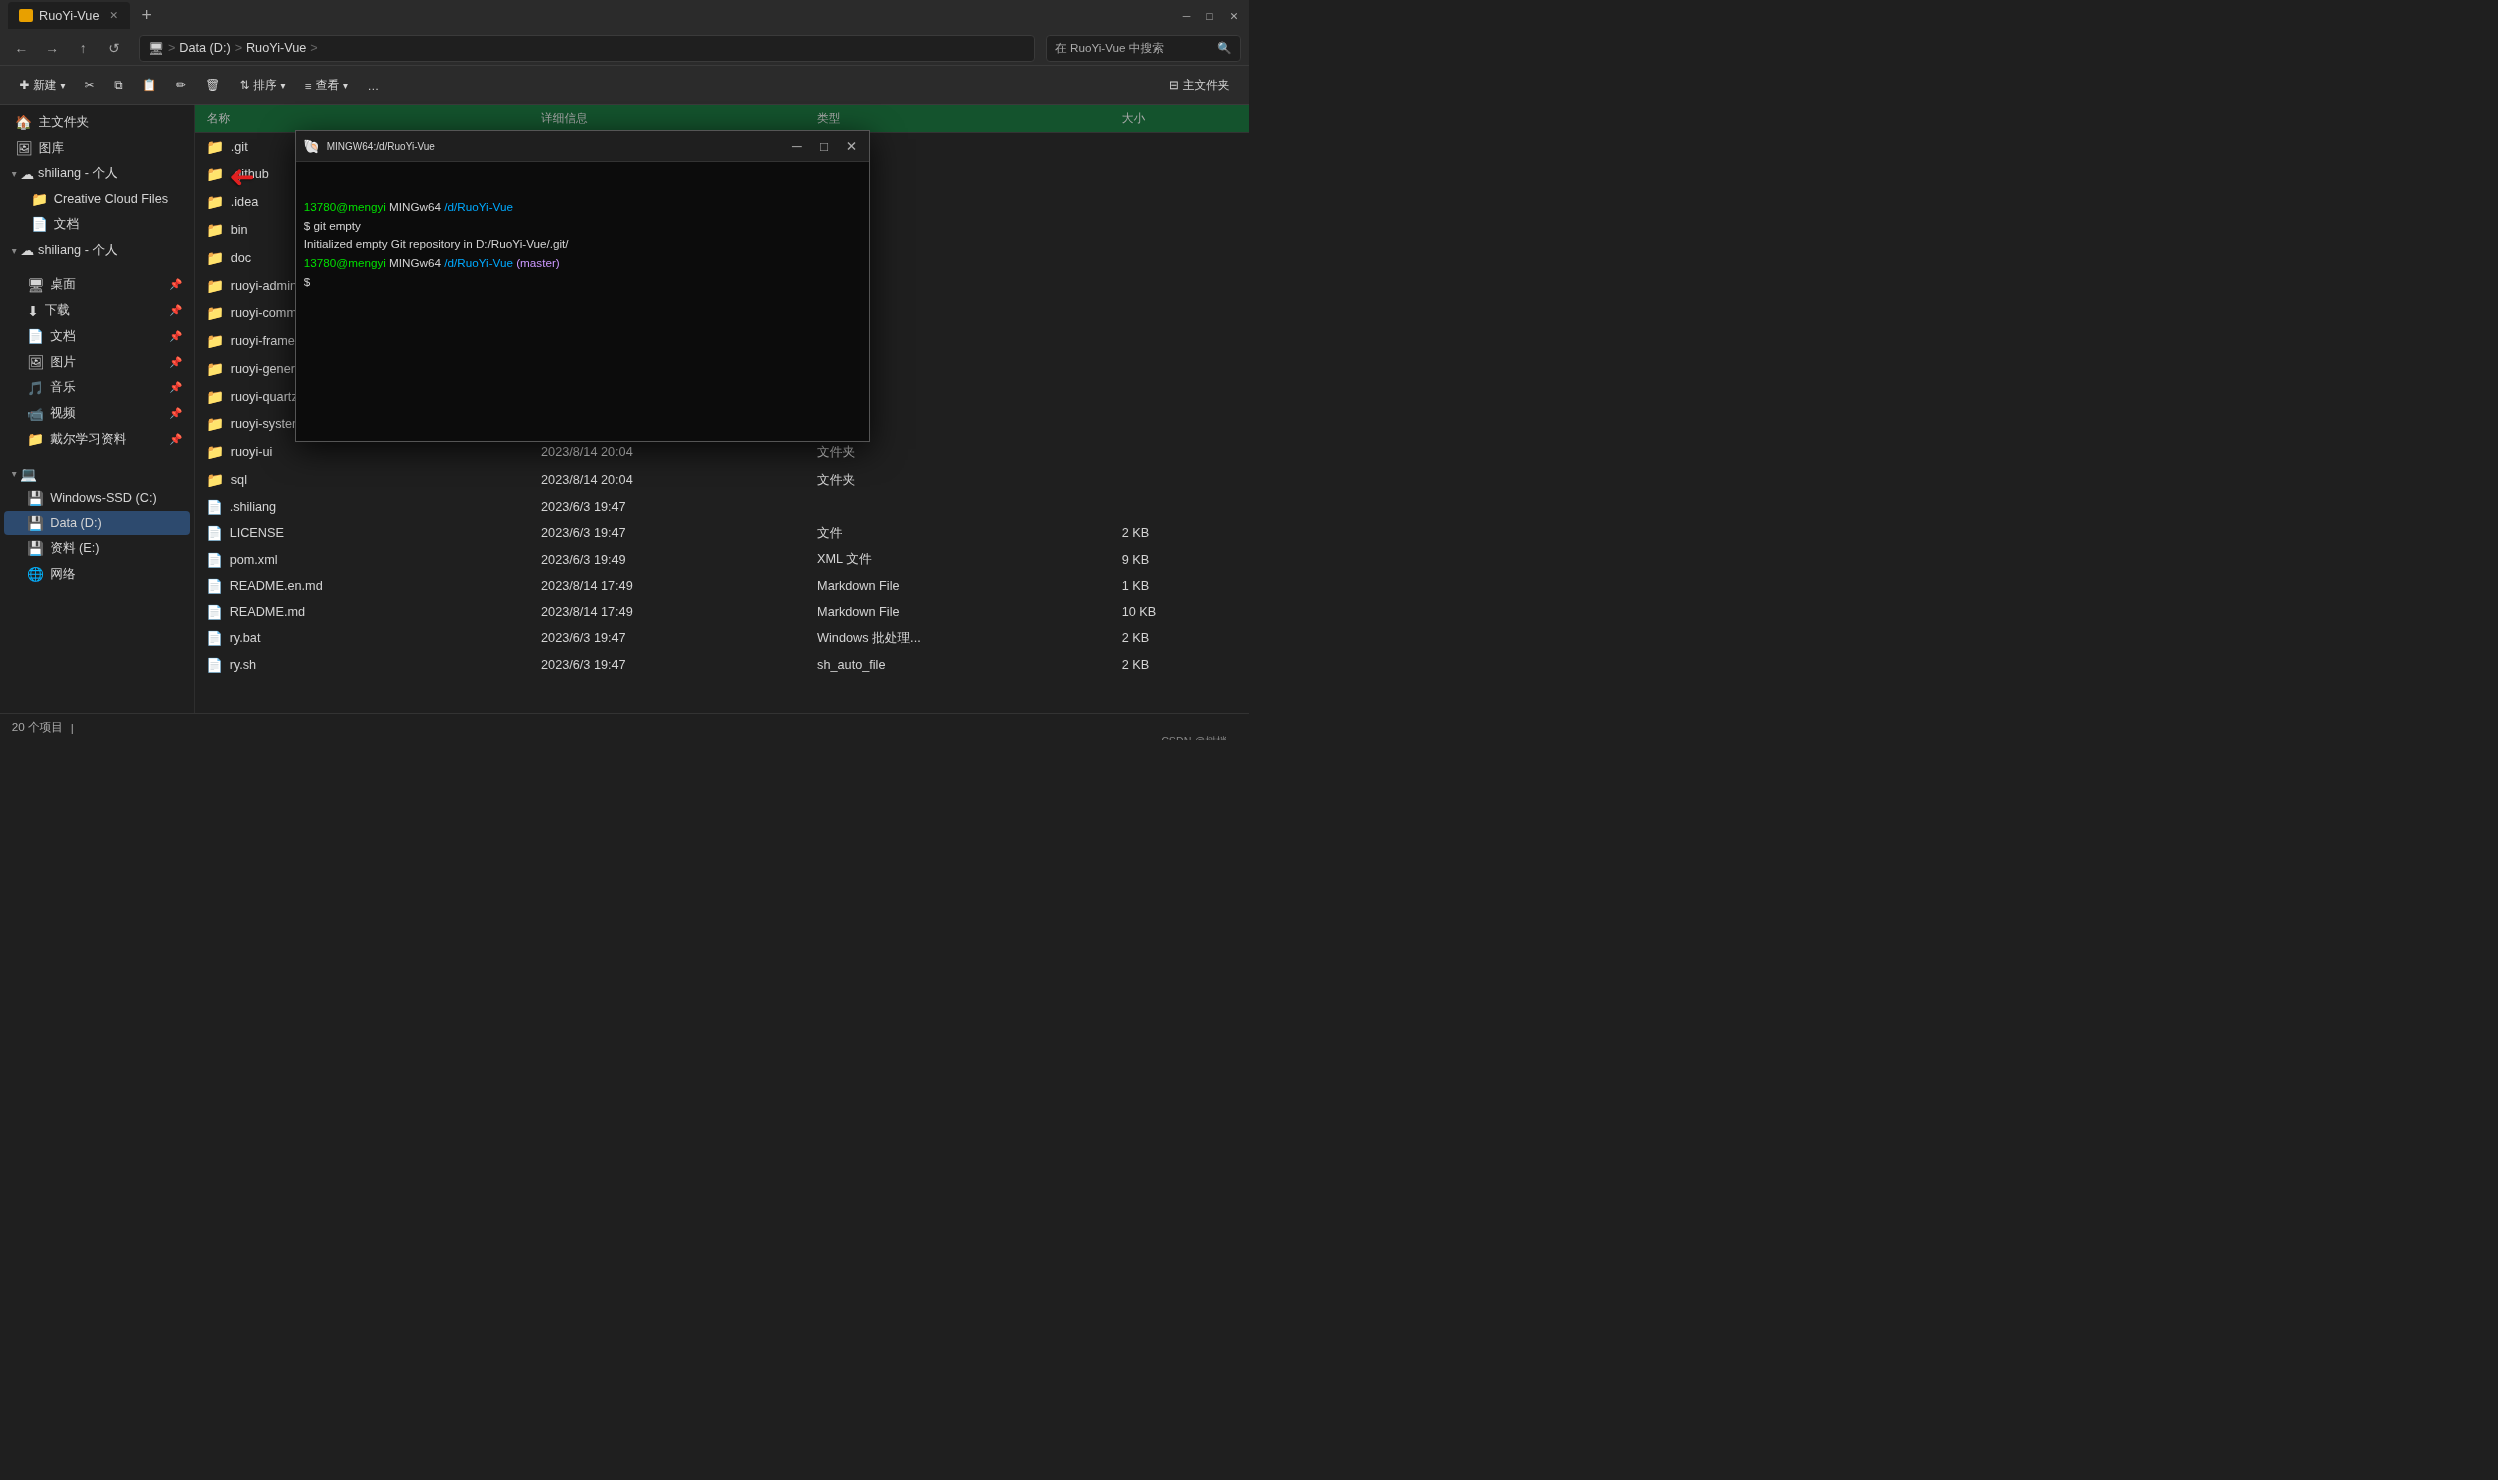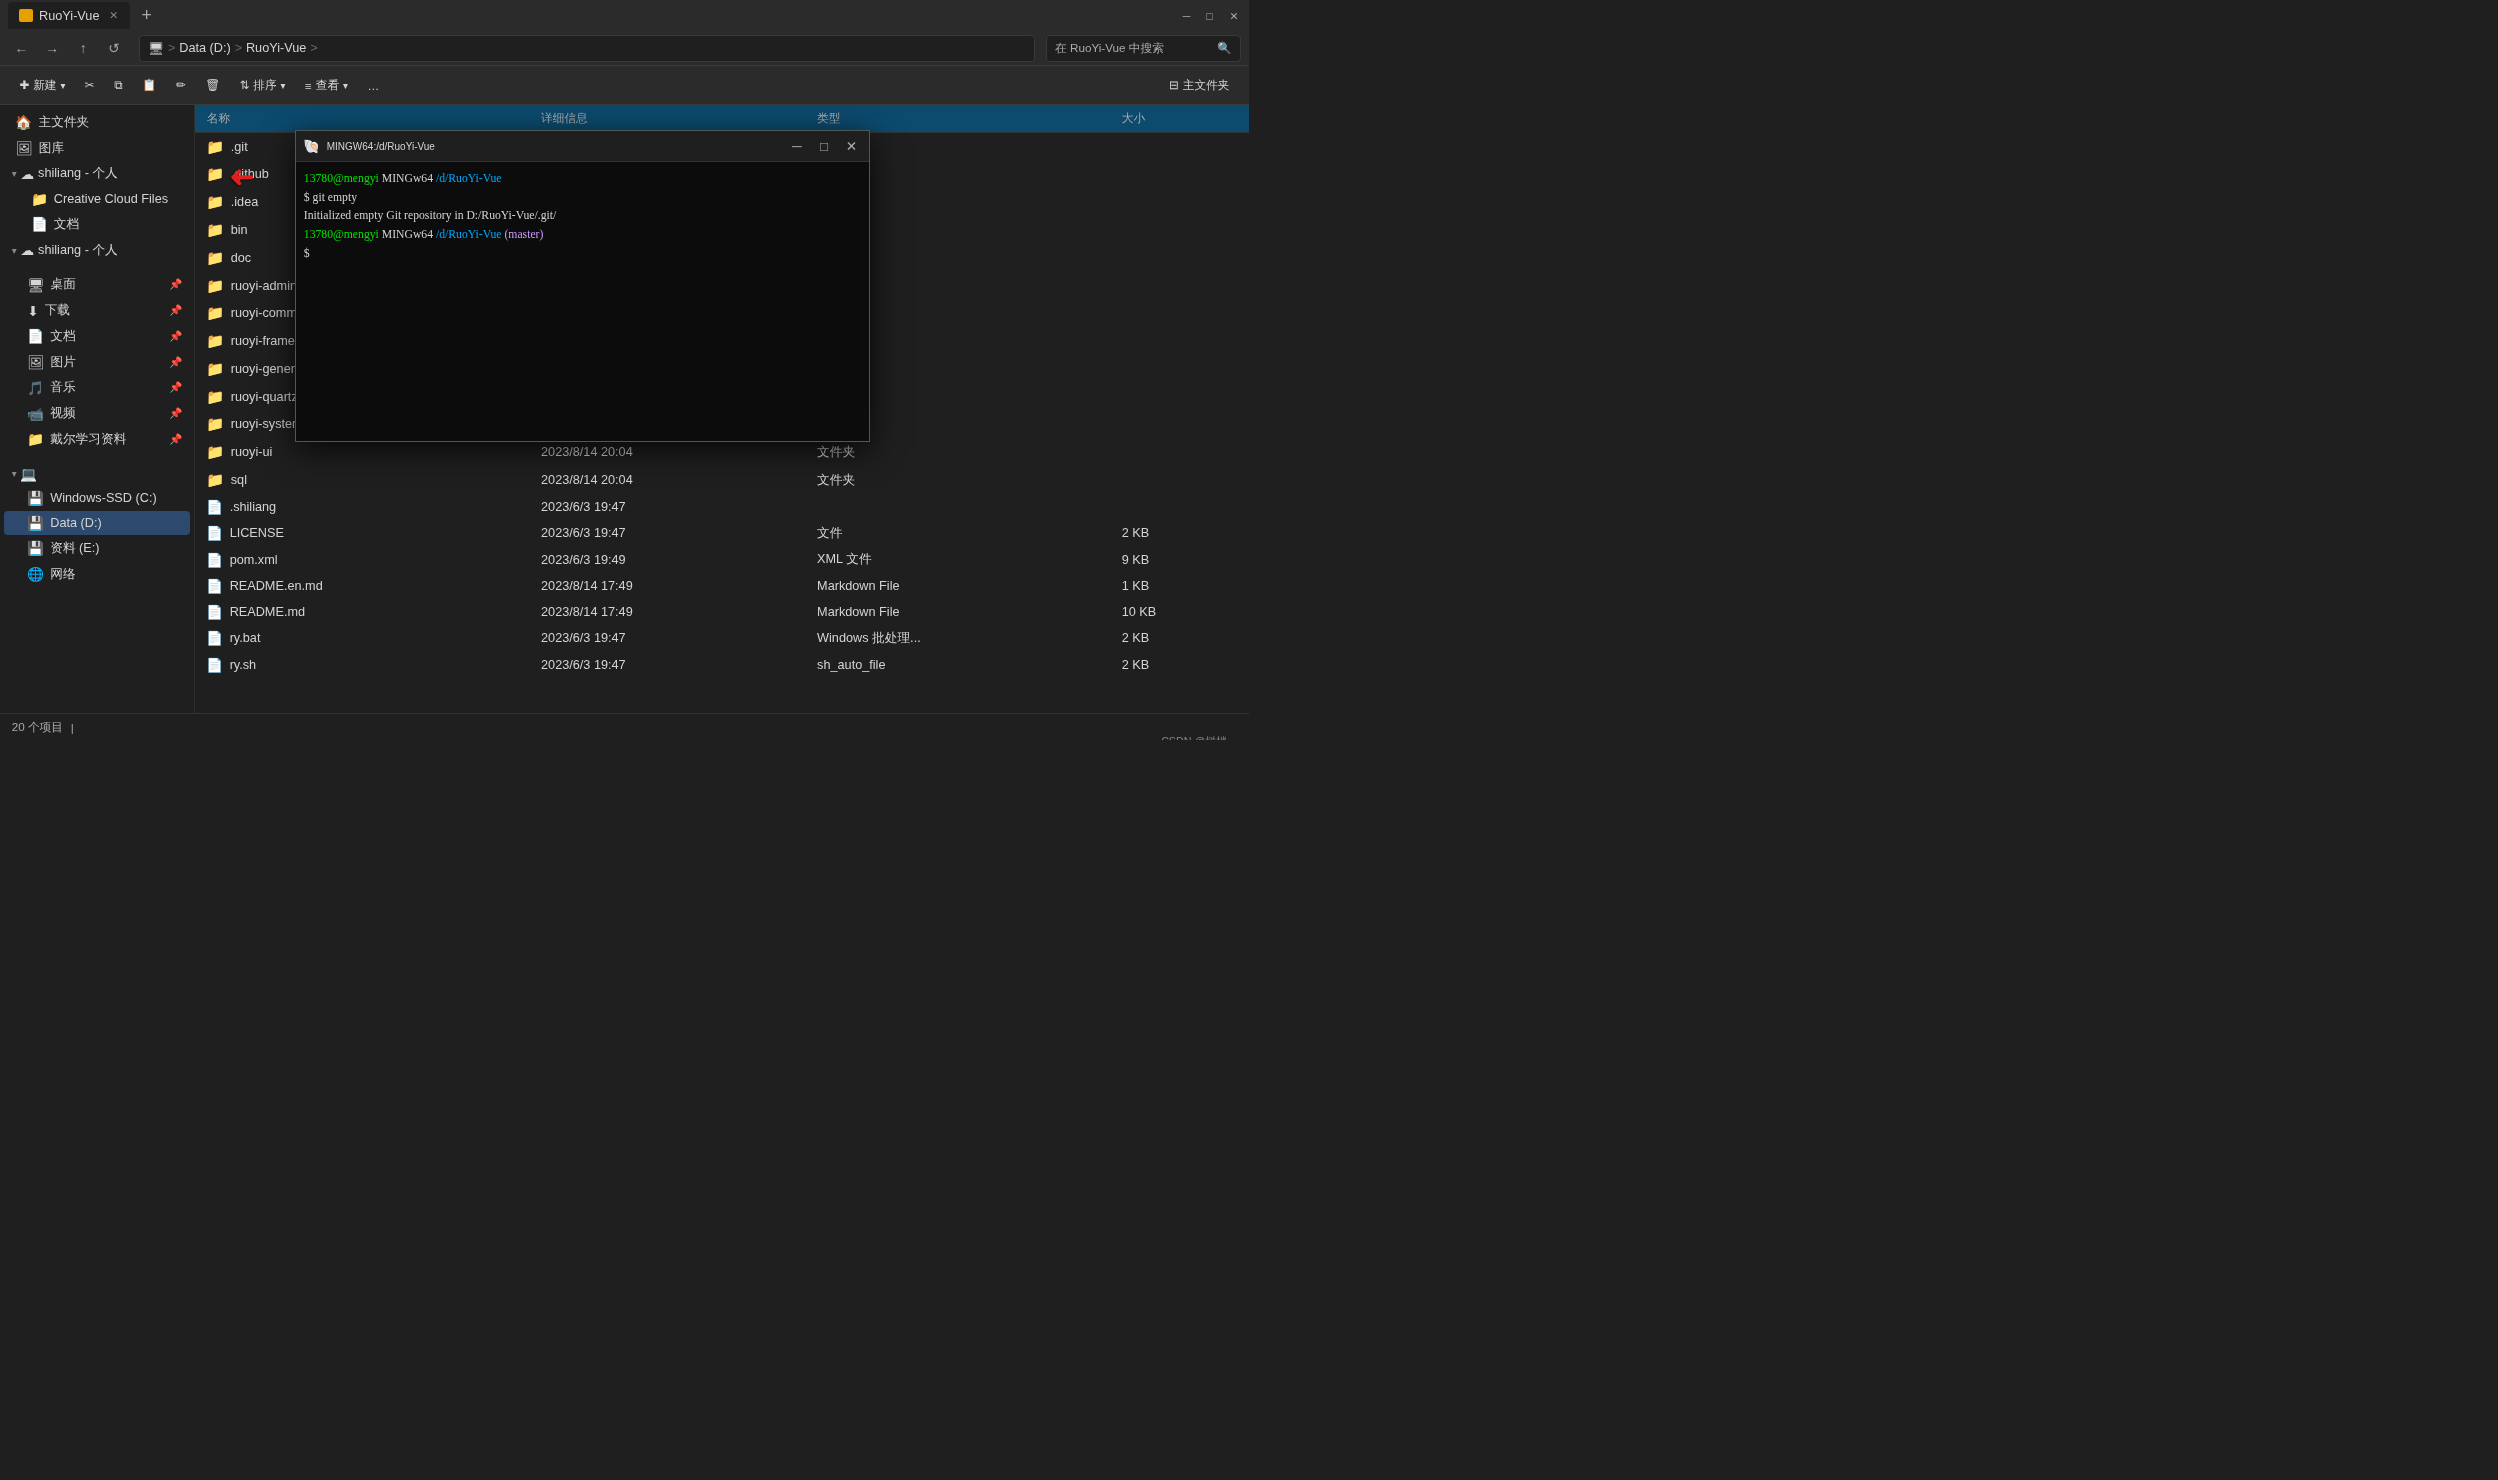--- a/index.html
+++ b/index.html
@@ -199,21 +199,21 @@
     .file-area {
       flex: 1;
       overflow-y: auto;
       background: #1f1f1f;
     }
     .file-table {
       width: 100%;
       border-collapse: collapse;
     }
     .file-table thead tr {
-      background: #0c4a6e;
+      background: #14532d;
       border-bottom: 1px solid #333;
     }
     .file-table th {
       padding: 5.9px 11.7px;
       text-align: left;
       color: #aaa;
       font-weight: 400;
       font-size: 11.7px;
       cursor: pointer;
       white-space: nowrap;
@@ -299,25 +299,26 @@
       font-size: 13.7px;
       width: 19.5px;
       height: 19.5px;
       display: flex;
       align-items: center;
       justify-content: center;
     }
     .terminal-body {
       flex: 1;
       padding: 7.8px;
-      font-family: Liberation Serif, serif;
+      font-family: Liberation Sans, sans-serif;
       font-size: 11.7px;
       line-height: 1.6;
       overflow-y: auto;
       background: #0c0c0c;
+      margin-top: 28px;
     }
     .term-user { color: #00e000; }
     .term-path { color: #00aaff; }
     .term-branch { color: #cc99ff; }
     .term-text { color: #d4d4d4; }
     .term-prompt { color: #d4d4d4; }
     .term-line { margin: 0; }
 
     
     .red-arrow {

